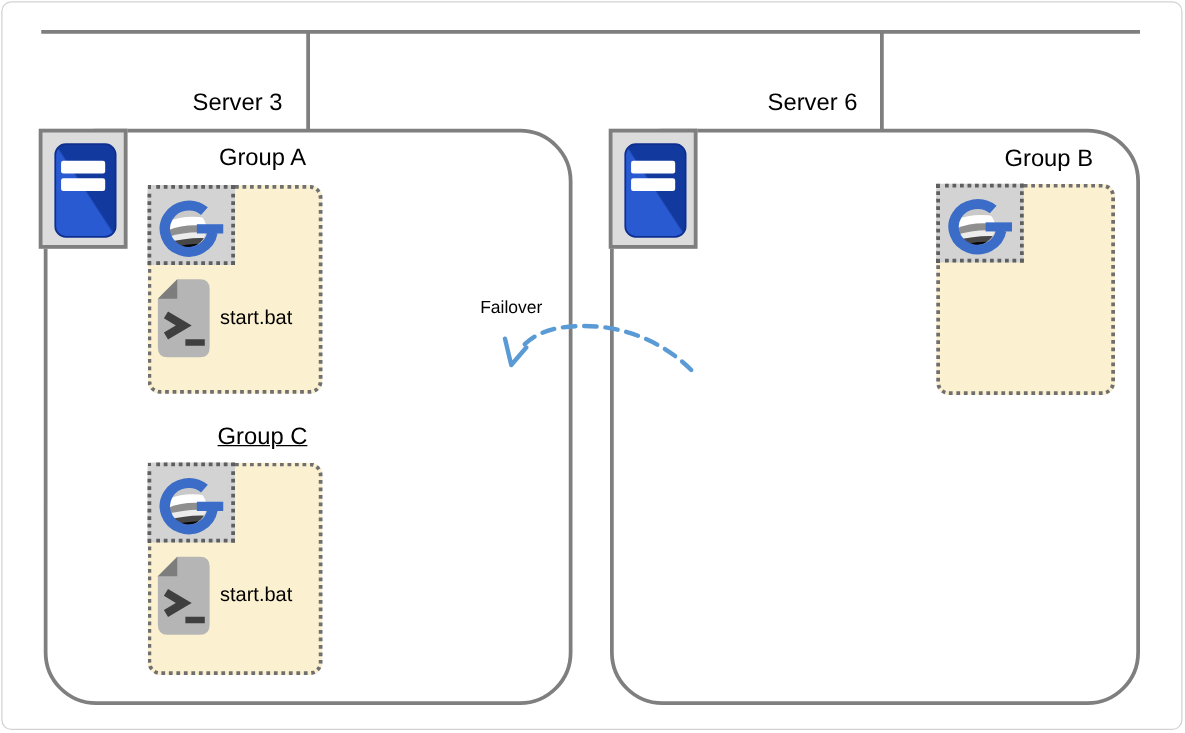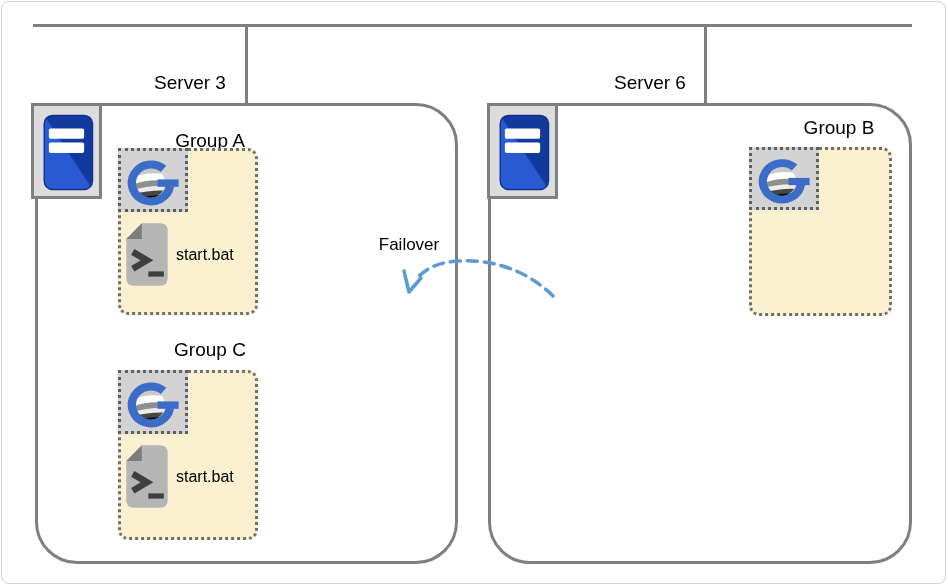--- a/index.html
+++ b/index.html
@@ -22,22 +22,22 @@
   .server-box{border:3px solid #7f7f7f;border-radius:42px;background:#ffffff;}
   .box-s1{left:35px;top:103px;width:423px;height:461px;}
   .box-s2{left:488px;top:103px;width:424px;height:461px;}
   
   .server-icon{width:71px;height:96px;background:#dcdcdc;border:3px solid #7f7f7f;}
   .si-s1{left:31px;top:103px;}
   .si-s2{left:487px;top:103px;}
   .server-icon svg{position:absolute;left:0;top:0;width:100%;height:100%;}
   
   .group-label{transform:translateX(-50%);font-size:19px;line-height:22px;white-space:nowrap;}
-  .glbl-a{left:210px;top:130px;}
-  .glbl-c{left:210px;top:339px;}
+  .glbl-a{left:210px;top:116px;}
+  .glbl-c{left:210px;top:339px;text-decoration:underline;}
   .glbl-b{left:839px;top:117px;}
   
   .gbox{background:#fbf0cf;border:3px dotted #6f6f6f;border-radius:10px;}
   .gbox-a{left:118px;top:148px;width:140px;height:167px;}
   .gbox-c{left:118px;top:370px;width:140px;height:170px;}
   .gbox-b{left:749px;top:147px;width:143px;height:169px;}
   
   .gicon{background:#d3d3d3;border:3px dotted #5f5f5f;}
   .gi-a{left:118px;top:148px;width:70px;height:64px;}
   .gi-c{left:118px;top:370px;width:70px;height:64px;}
@@ -45,21 +45,21 @@
   .gicon svg{position:absolute;left:0;top:0;width:100%;height:100%;}
   
   .doc-icon{width:44px;height:65px;}
   .doc-a{left:125px;top:222px;}
   .doc-c{left:125px;top:444px;}
   .doc-icon svg{position:absolute;left:0;top:0;width:100%;height:100%;}
   .script-label{font-size:16px;height:65px;display:flex;align-items:center;white-space:nowrap;}
   .scr-a{left:176px;top:222px;}
   .scr-c{left:176px;top:444px;}
   
-  .failover-label{left:409px;top:234px;transform:translateX(-50%);font-size:17px;line-height:22px;white-space:nowrap;}
+  .failover-label{left:409px;top:234px;transform:translateX(-50%);font-size:14px;line-height:22px;white-space:nowrap;}
   .arrow-layer{left:0;top:0;width:948px;height:586px;pointer-events:none;}
   .hidden-defs{position:absolute;width:0;height:0;overflow:hidden;}
 </style>
 </head>
 <body>
 
 <div class="canvas">
 
   <svg class="hidden-defs" aria-hidden="true">
     <defs>

